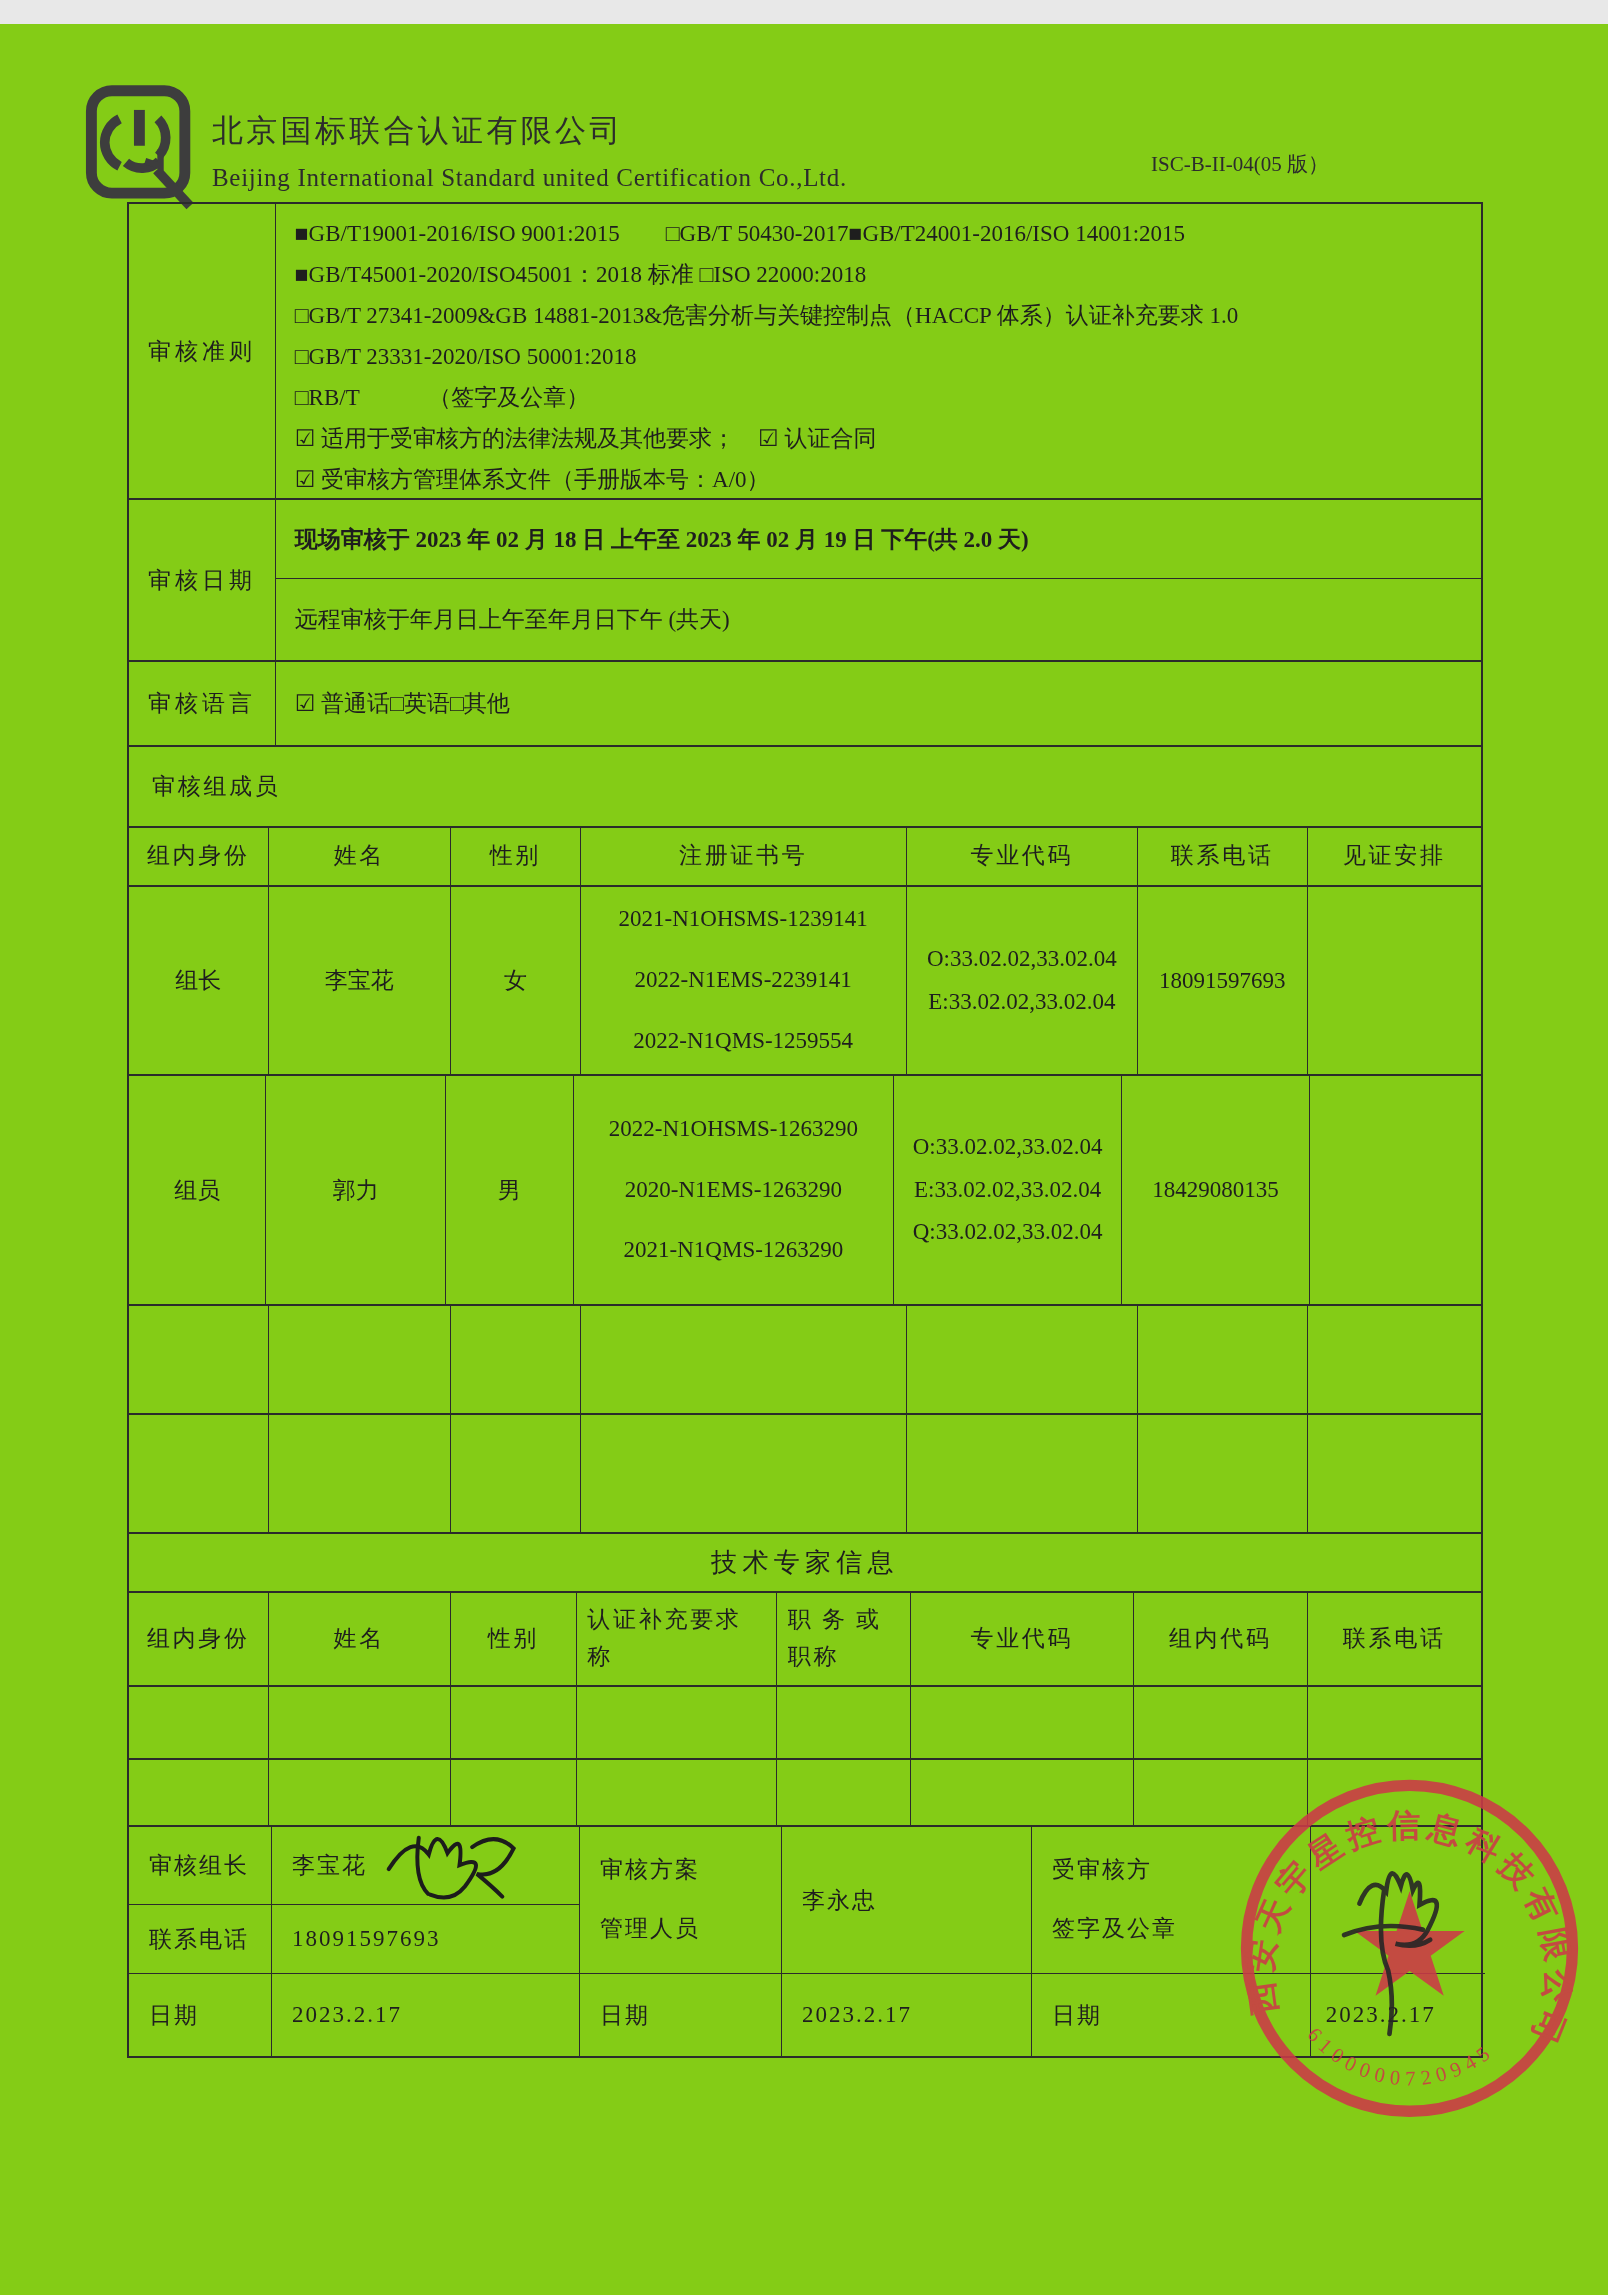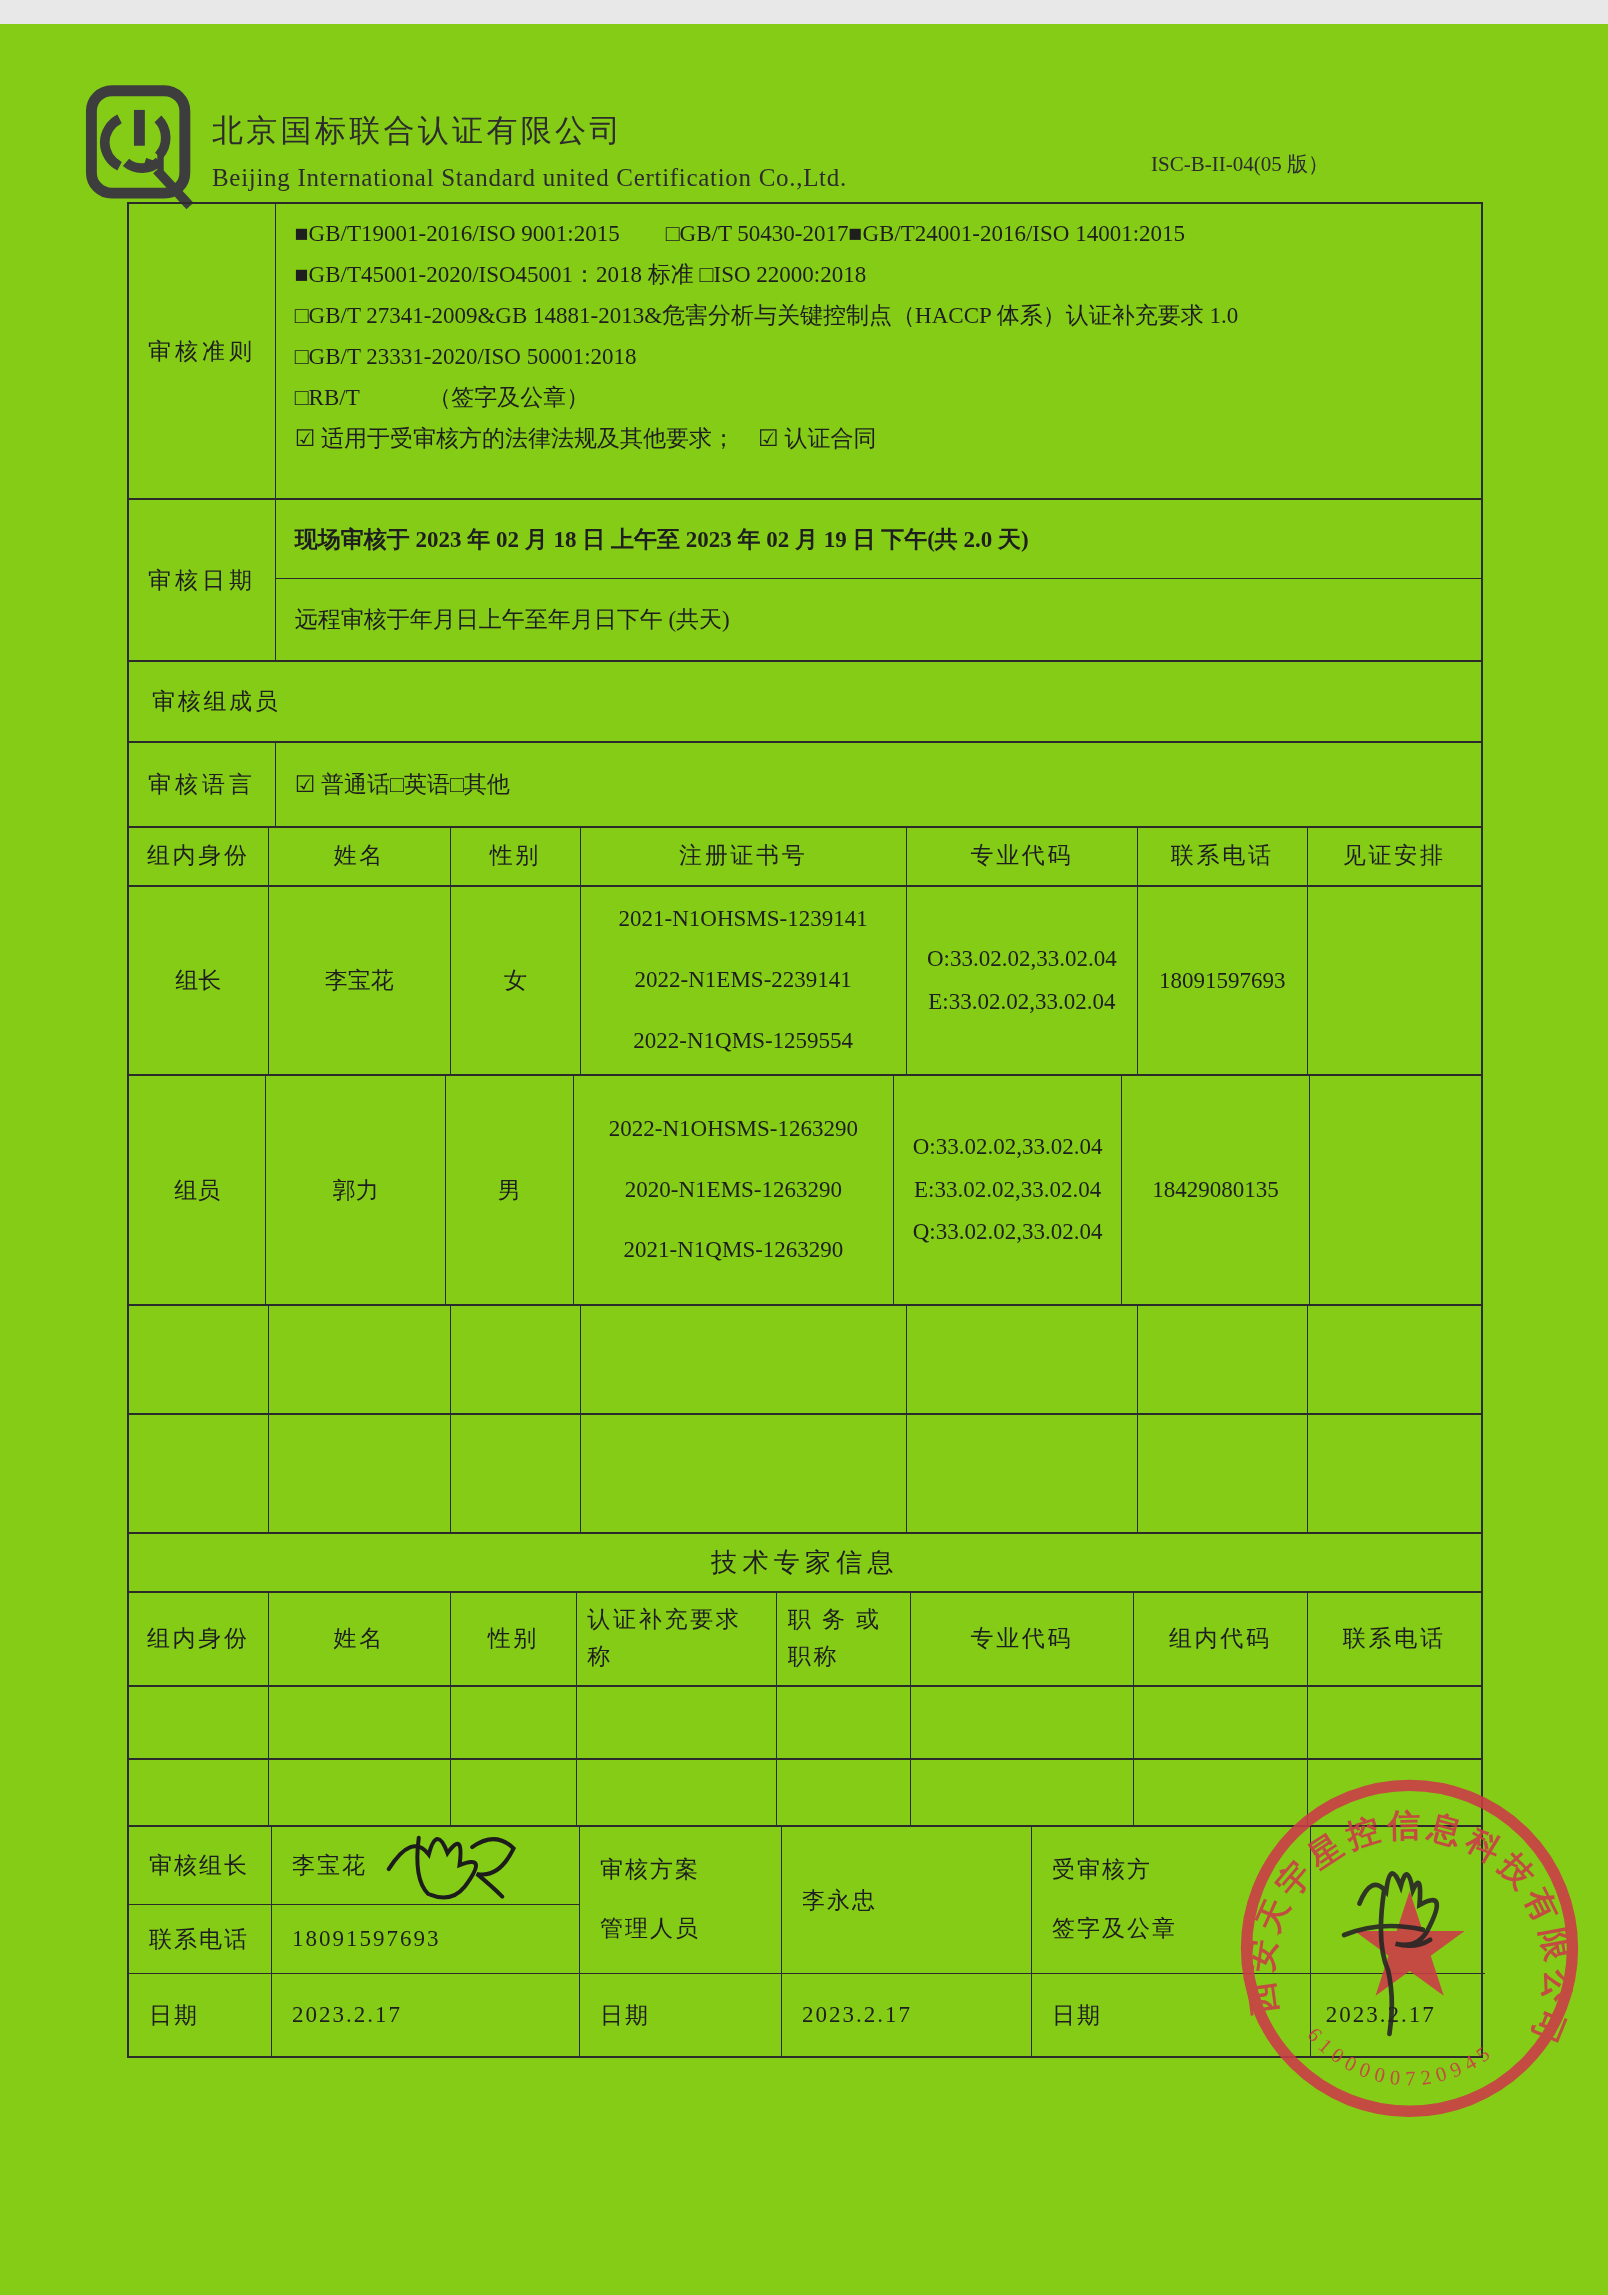--- a/index.html
+++ b/index.html
@@ -96,37 +96,38 @@
 
     <div class="trow" style="height:294px">
       <div class="lcell">审核准则</div>
       <div class="content">
         <div class="crit-line">■GB/T19001-2016/ISO 9001:2015　　□GB/T 50430-2017■GB/T24001-2016/ISO 14001:2015</div>
         <div class="crit-line">■GB/T45001-2020/ISO45001：2018 标准 □ISO 22000:2018</div>
         <div class="crit-line">□GB/T 27341-2009&amp;GB 14881-2013&amp;危害分析与关键控制点（HACCP 体系）认证补充要求 1.0</div>
         <div class="crit-line">□GB/T 23331-2020/ISO 50001:2018</div>
         <div class="crit-line">□RB/T　　　（签字及公章）</div>
         <div class="crit-line">☑ 适用于受审核方的法律法规及其他要求；　☑ 认证合同</div>
+        <div class="crit-line">☑ 受审核方管理体系文件（手册版本号：A/0）</div>
       </div>
     </div>
 
     <div class="trow" style="height:162px">
       <div class="lcell">审核日期</div>
       <div class="rstack">
         <div class="sub bold" style="height:79px">现场审核于 2023 年 02 月 18 日 上午至 2023 年 02 月 19 日 下午(共 2.0 天)</div>
         <div class="sub bt" style="height:83px">远程审核于年月日上午至年月日下午 (共天)</div>
       </div>
     </div>
 
-    <div class="trow fullrow" style="height:81px">审核组成员</div>
-
     <div class="trow" style="height:85px">
       <div class="lcell">审核语言</div>
       <div class="sub" style="flex:1">☑ 普通话□英语□其他</div>
     </div>
+
+    <div class="trow fullrow" style="height:81px">审核组成员</div>
 
     <div class="trow gridrow" style="height:59px">
       <div class="gc hcell" style="width:139px">组内身份</div>
       <div class="gc hcell" style="width:183px">姓名</div>
       <div class="gc hcell" style="width:130px">性别</div>
       <div class="gc hcell" style="width:327px">注册证书号</div>
       <div class="gc hcell" style="width:232px">专业代码</div>
       <div class="gc hcell" style="width:170px">联系电话</div>
       <div class="gc hcell" style="width:175px">见证安排</div>
     </div>

